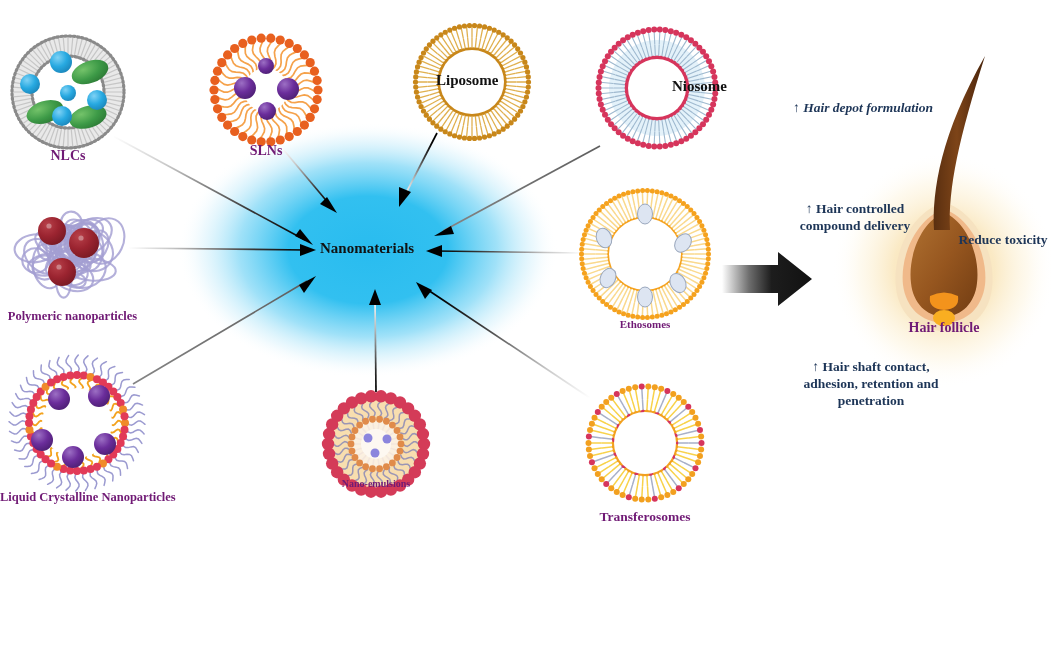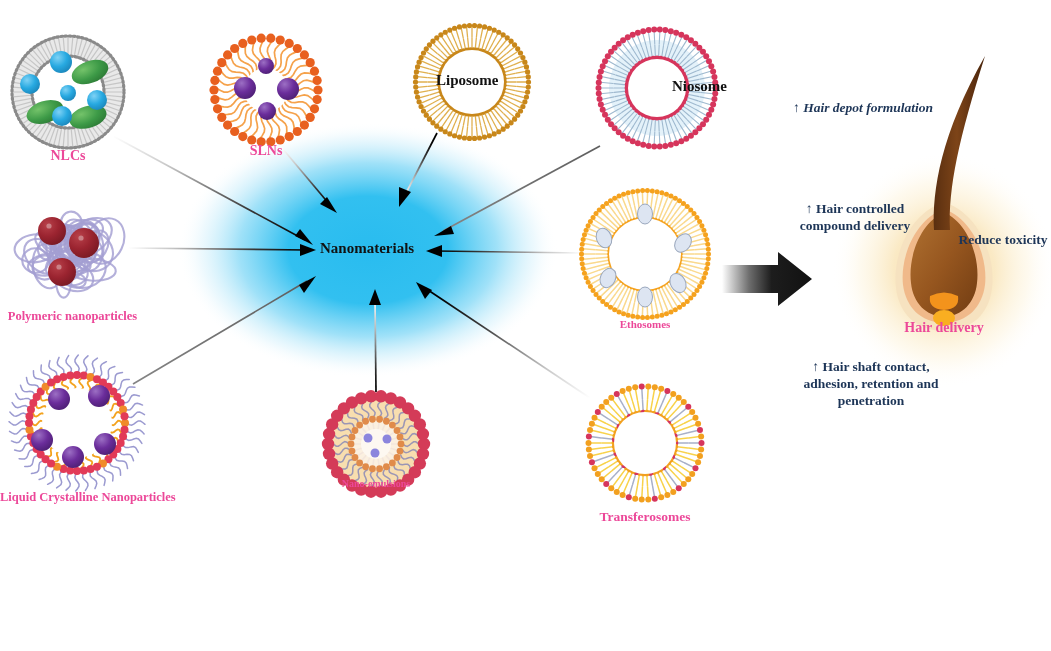--- a/index.html
+++ b/index.html
@@ -1,20 +1,20 @@
 <!DOCTYPE html>
 <html><head>
 <meta charset="utf-8">
 <style>
   html,body{margin:0;padding:0;background:#ffffff;}
   body{width:1051px;height:651px;position:relative;overflow:hidden;
        font-family:"Liberation Serif","DejaVu Serif",serif;}
   #stage{position:absolute;left:0;top:0;width:1051px;height:651px;}
   svg.layer{position:absolute;left:0;top:0;width:1051px;height:651px;overflow:visible;}
-  .lbl{position:absolute;text-align:center;font-weight:bold;color:#ec4899;
+  .lbl{position:absolute;text-align:center;font-weight:bold;color:#701a75;
        font-family:"Liberation Serif","DejaVu Serif",serif;white-space:nowrap;}
   .benefit{position:absolute;text-align:center;font-weight:bold;color:#1d3557;
            font-family:"Liberation Serif","DejaVu Serif",serif;
            font-size:13.5px;line-height:17px;}
   .ctr-label{position:absolute;font-weight:bold;color:#111;font-size:15px;
              font-family:"Liberation Serif","DejaVu Serif",serif;white-space:nowrap;}
 </style>
 </head>
 <body>
 
@@ -1741,15 +1741,15 @@
   <div class="lbl" style="left:316px;top:478px; width:120px; font-size:10px;">Nano-emulsions</div>
   <div class="lbl" style="left:585px;top:509px; width:120px; font-size:13.5px;">Transferosomes</div>
 
   <div class="ctr-label" style="left:320px;top:240px;">Nanomaterials</div>
 
   <div class="benefit" style="left:763px;top:99px;  width:200px;font-style:italic;">↑ Hair depot formulation</div>
   <div class="benefit" style="left:775px;top:200px; width:160px;">↑ Hair controlled<br>compound delivery</div>
   <div class="benefit" style="left:933px;top:231px; width:140px;">Reduce toxicity</div>
   <div class="benefit" style="left:776px;top:358px; width:190px;">↑ Hair shaft contact,<br>adhesion, retention and<br>penetration</div>
 
-  <div class="lbl" style="left:884px;top:320px; width:120px; font-size:14px;">Hair delivery</div>
+  <div class="lbl" style="left:884px;top:320px; width:120px; font-size:14px;">Hair follicle</div>
 
 </div>
 
 </body></html>

